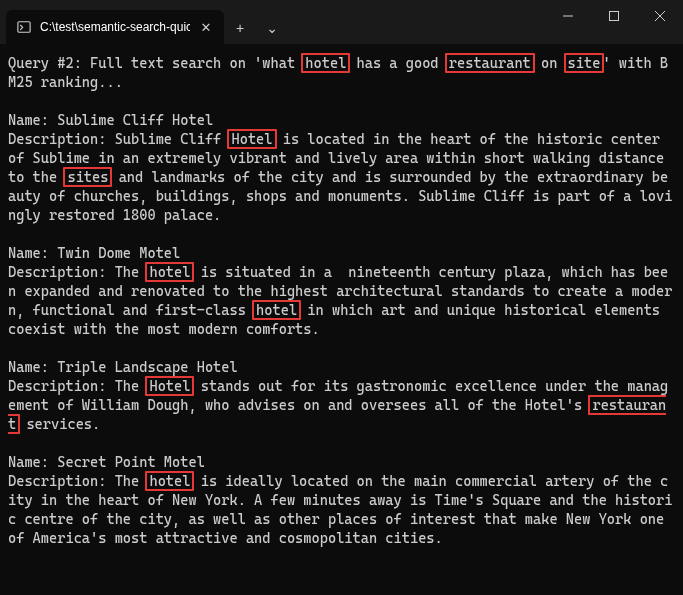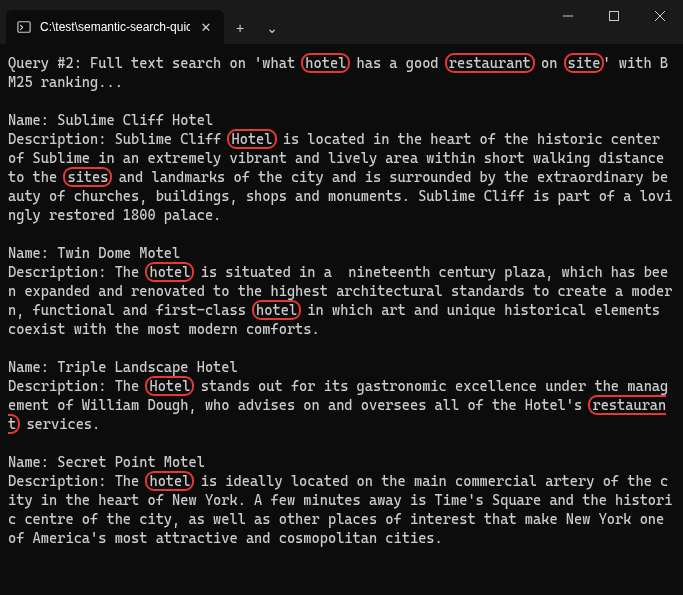--- a/index.html
+++ b/index.html
@@ -87,21 +87,21 @@
   .terminal {
     padding: 10px 8px;
     line-height: 19px;
     font-size: 14px;
     color: #cccccc;
     white-space: pre-wrap;
     word-break: break-all;
   }
   .hl {
     border: 2px solid #e53935;
-    border-radius: 9px;
+    border-radius: 1px;
     padding: 0 2px;
     margin: 0 -2px;
   }
 </style>
 </head>
 <body>
 
 <div class="titlebar">
   <div class="tabs-region">
     <div class="tab">

